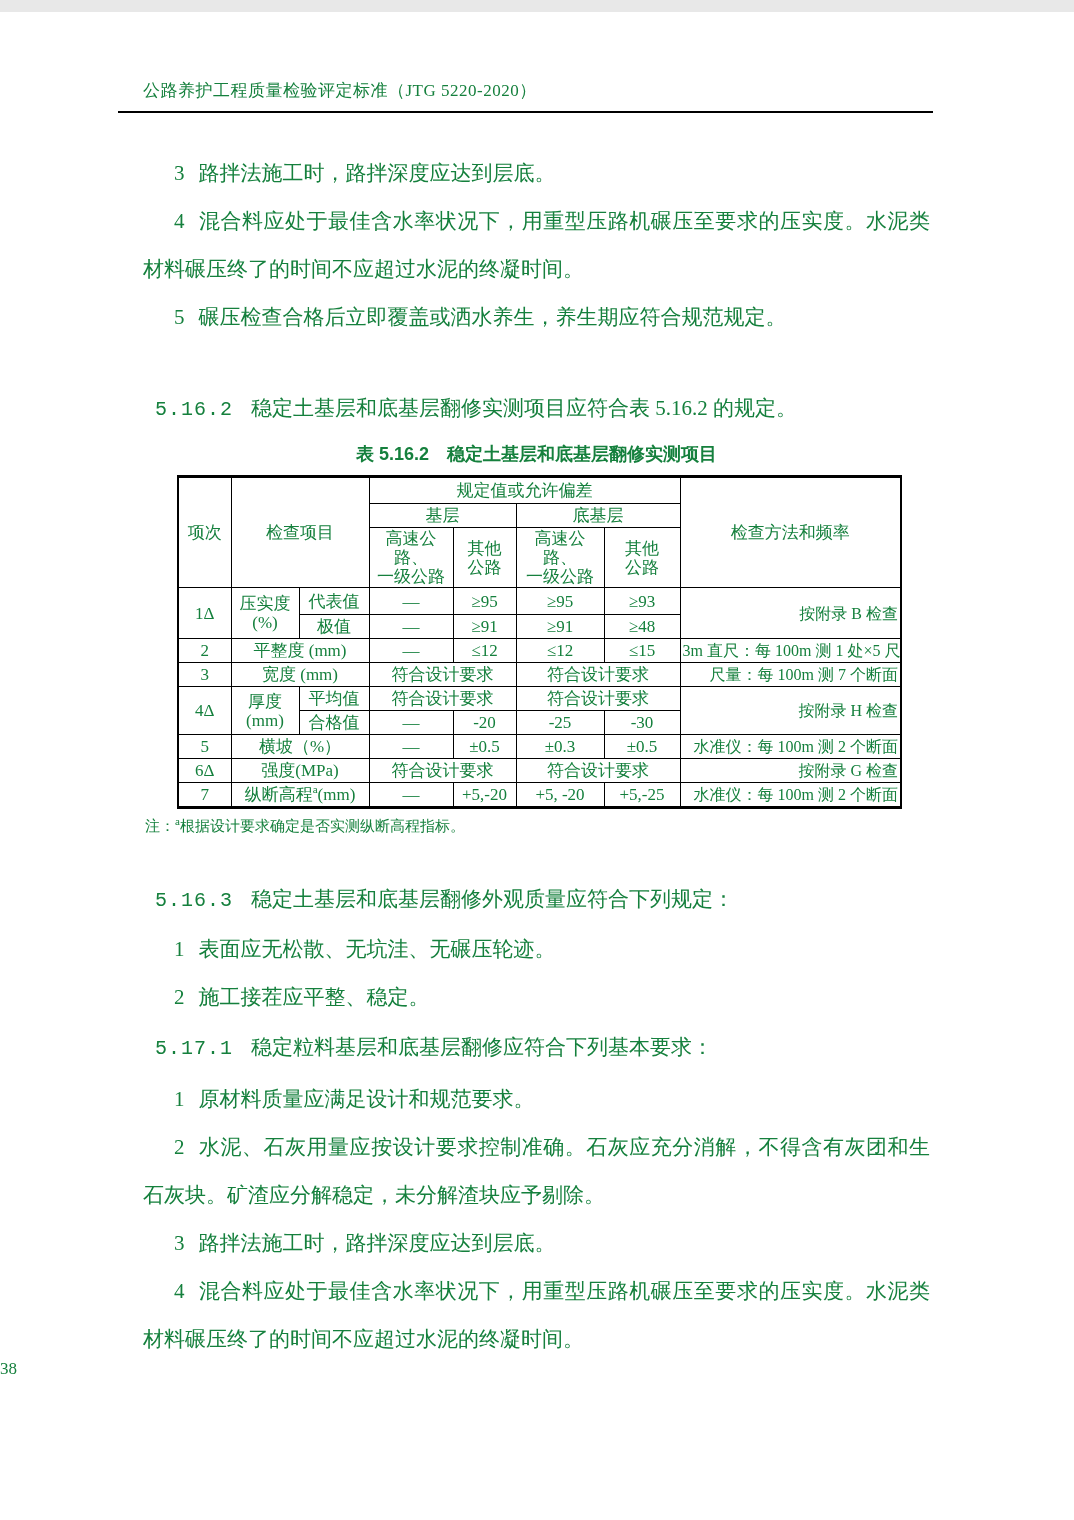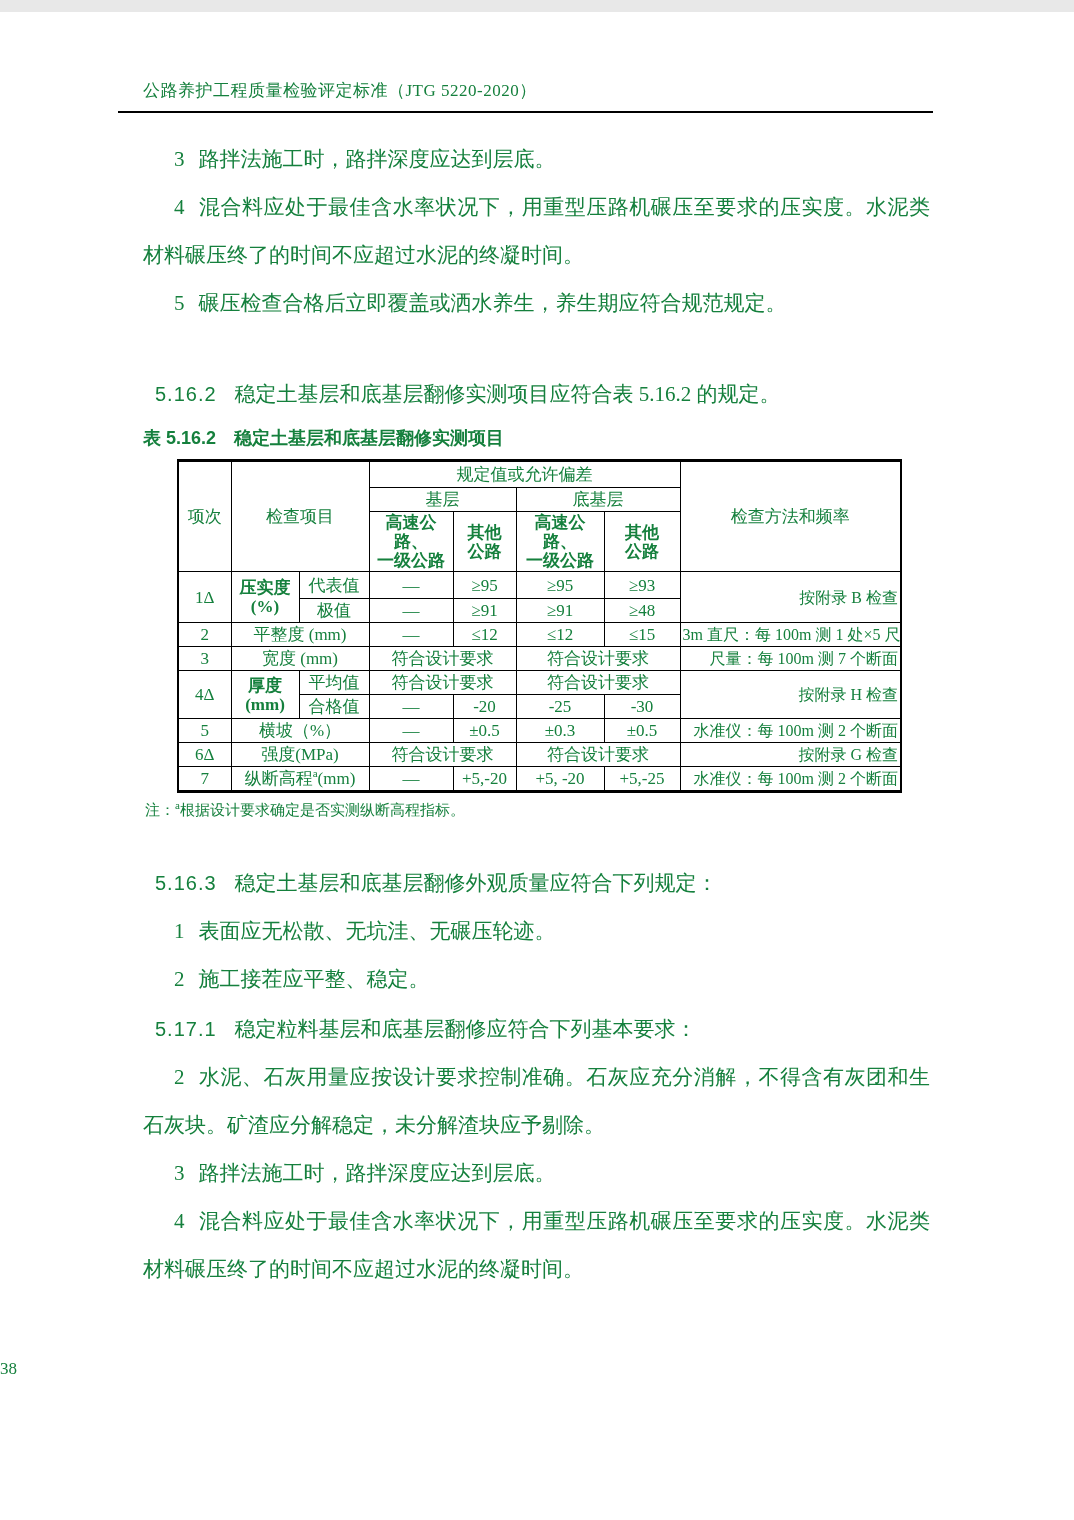--- a/index.html
+++ b/index.html
@@ -15,67 +15,67 @@
   
   .hdr{
     position:absolute;top:68px;left:118px;width:815px;
     border-bottom:2px solid #000;
     padding-bottom:9px;
     font-size:17px;line-height:22px;
   }
   .hdr-t{margin-left:25px;letter-spacing:0.5px;}
   
   .content{
-    position:absolute;top:101px;left:143px;width:787px;
+    position:absolute;top:115px;left:143px;width:787px;
     font-size:21px;line-height:48px;
   }
   p{margin:0;}
   .body{ text-align:justify; text-indent:31px; }
   .inum{margin-right:14px;}
   .sec{ text-indent:12px; }
   .sec .snum{
-    font-family:Liberation Sans, sans-serif;
+    font-family:Liberation Mono, monospace;
     font-size:20px;margin-right:18px;letter-spacing:1px;
   }
   .sec-bold{
     text-indent:2px;
     font-family:"Liberation Sans","DejaVu Sans",sans-serif;
     font-weight:bold;font-size:21px;
   }
   .sec-bold .snum{margin-right:22px;letter-spacing:1px;}
   .m-p3{margin-top:22px;}
   .m-s5162{margin-top:43px;}
   .m-s5163{margin-top:37px;}
   .m-s517{margin-top:56px;}
   .m-s5171{margin-top:2px;}
   .m-i517-1{margin-top:2px;}
   
   .tcaption{
     margin-top:6px;height:28px;line-height:28px;
-    text-align:left;
+    text-align:center;
     font-family:"Liberation Sans","DejaVu Sans",sans-serif;
     font-weight:bold;font-size:18px;text-indent:0;
   }
   .tcaption .cap-title{margin-left:18px;}
   
   table.spec{
     margin-top:7px;margin-left:34px;
     border-collapse:collapse;table-layout:fixed;
     width:723px;
     border:2px solid #000;
     border-top-width:3px;border-bottom-width:3px;
     font-size:17px;line-height:21px;text-align:center;
   }
   table.spec td{
     border:1px solid #000;
     padding:1px 2px;
     vertical-align:middle;
     overflow:hidden;
   }
-  .twoline{white-space:pre-line;line-height:19px;font-weight:bold;}
+  .twoline{white-space:pre-line;line-height:19px;}
   td.method{
     text-align:right;padding-left:7px;
     font-size:16px;white-space:nowrap;
   }
   tr.hA{height:27px;} tr.hB{height:24px;} tr.hC{height:37px;}
   tr.r27{height:27px;} tr.r24{height:24px;} tr.r23{height:23px;} tr.r22{height:22px;}
   sup{font-size:11px;line-height:0;}
   
   .tnote{
     margin-top:5px;font-size:15px;line-height:24px;
@@ -231,20 +231,21 @@
 
     <p class="sec m-s5163"><span class="snum">5.16.3</span><span>稳定土基层和底基层翻修外观质量应符合下列规定：</span></p>
 
     <p class="body"><span class="inum">1</span><span>表面应无松散、无坑洼、无碾压轮迹。</span></p>
 
     <p class="body"><span class="inum">2</span><span>施工接茬应平整、稳定。</span></p>
 
 
     <p class="sec m-s5171"><span class="snum">5.17.1</span><span>稳定粒料基层和底基层翻修应符合下列基本要求：</span></p>
 
+    <p class="body m-i517-1"><span class="inum">1</span><span>原材料质量应满足设计和规范要求。</span></p>
 
     <p class="body"><span class="inum">2</span><span>水泥、石灰用量应按设计要求控制准确。石灰应充分消解，不得含有灰团和生石灰块。矿渣应分解稳定，未分解渣块应予剔除。</span></p>
 
     <p class="body"><span class="inum">3</span><span>路拌法施工时，路拌深度应达到层底。</span></p>
 
     <p class="body"><span class="inum">4</span><span>混合料应处于最佳含水率状况下，用重型压路机碾压至要求的压实度。水泥类材料碾压终了的时间不应超过水泥的终凝时间。</span></p>
 
   </div>
 
   <div class="pageno">38</div>

